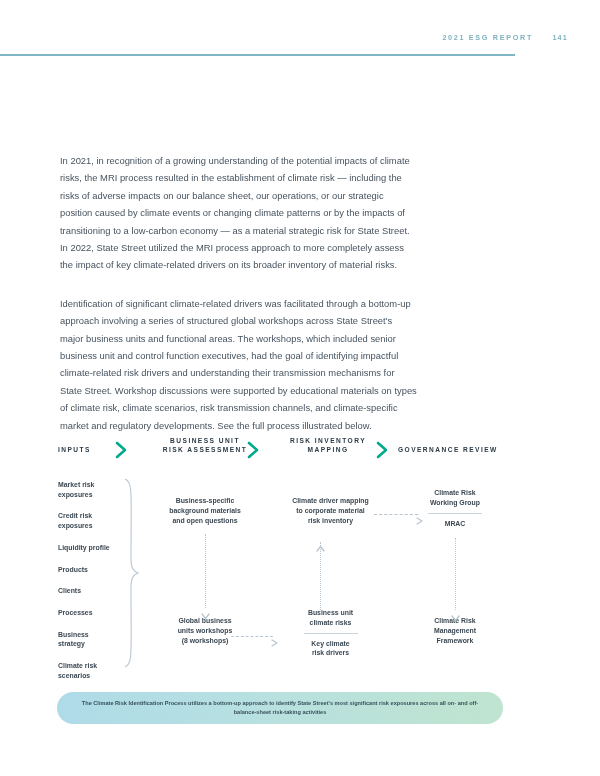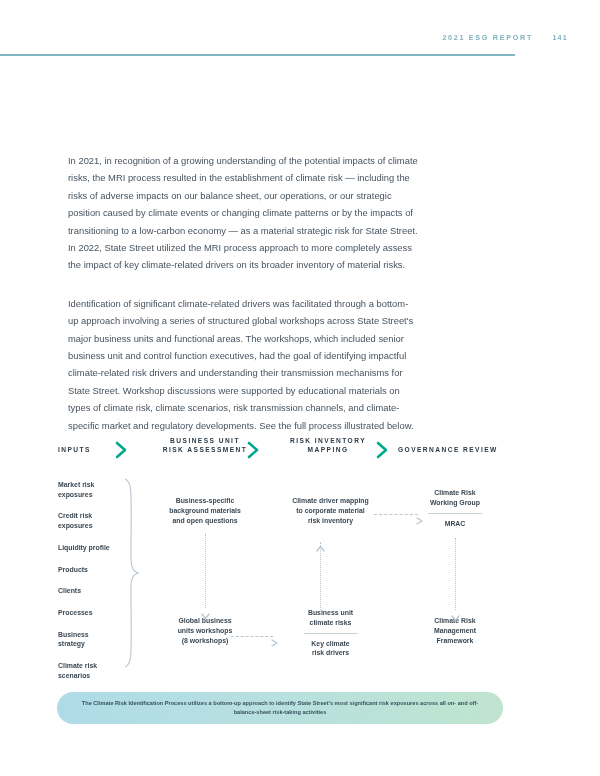--- a/index.html
+++ b/index.html
@@ -24,21 +24,21 @@
   }
   .header-rule{
     position:absolute;top:21px;left:0;width:515px;height:1.5px;
     background:#7fb8c4;
   }
 
   
   .body-copy{position:absolute;left:60px;top:152px;width:358px;}
   .para{
     font-size:9.4px;line-height:17.4px;color:#46535f;
-    margin:0 0 21px 8px;text-align:left;
+    margin:0 0 21px 0;text-align:left;
   }
 
   
   .diagram{position:absolute;left:0;top:430px;width:600px;height:300px;}
 
   .stage-row{position:absolute;left:0;top:6px;width:600px;height:26px;}
   .stage-label{
     position:absolute;top:0;
     font-size:6.6px;font-weight:700;letter-spacing:1.45px;
     color:#2c3a45;line-height:9.4px;text-align:center;

